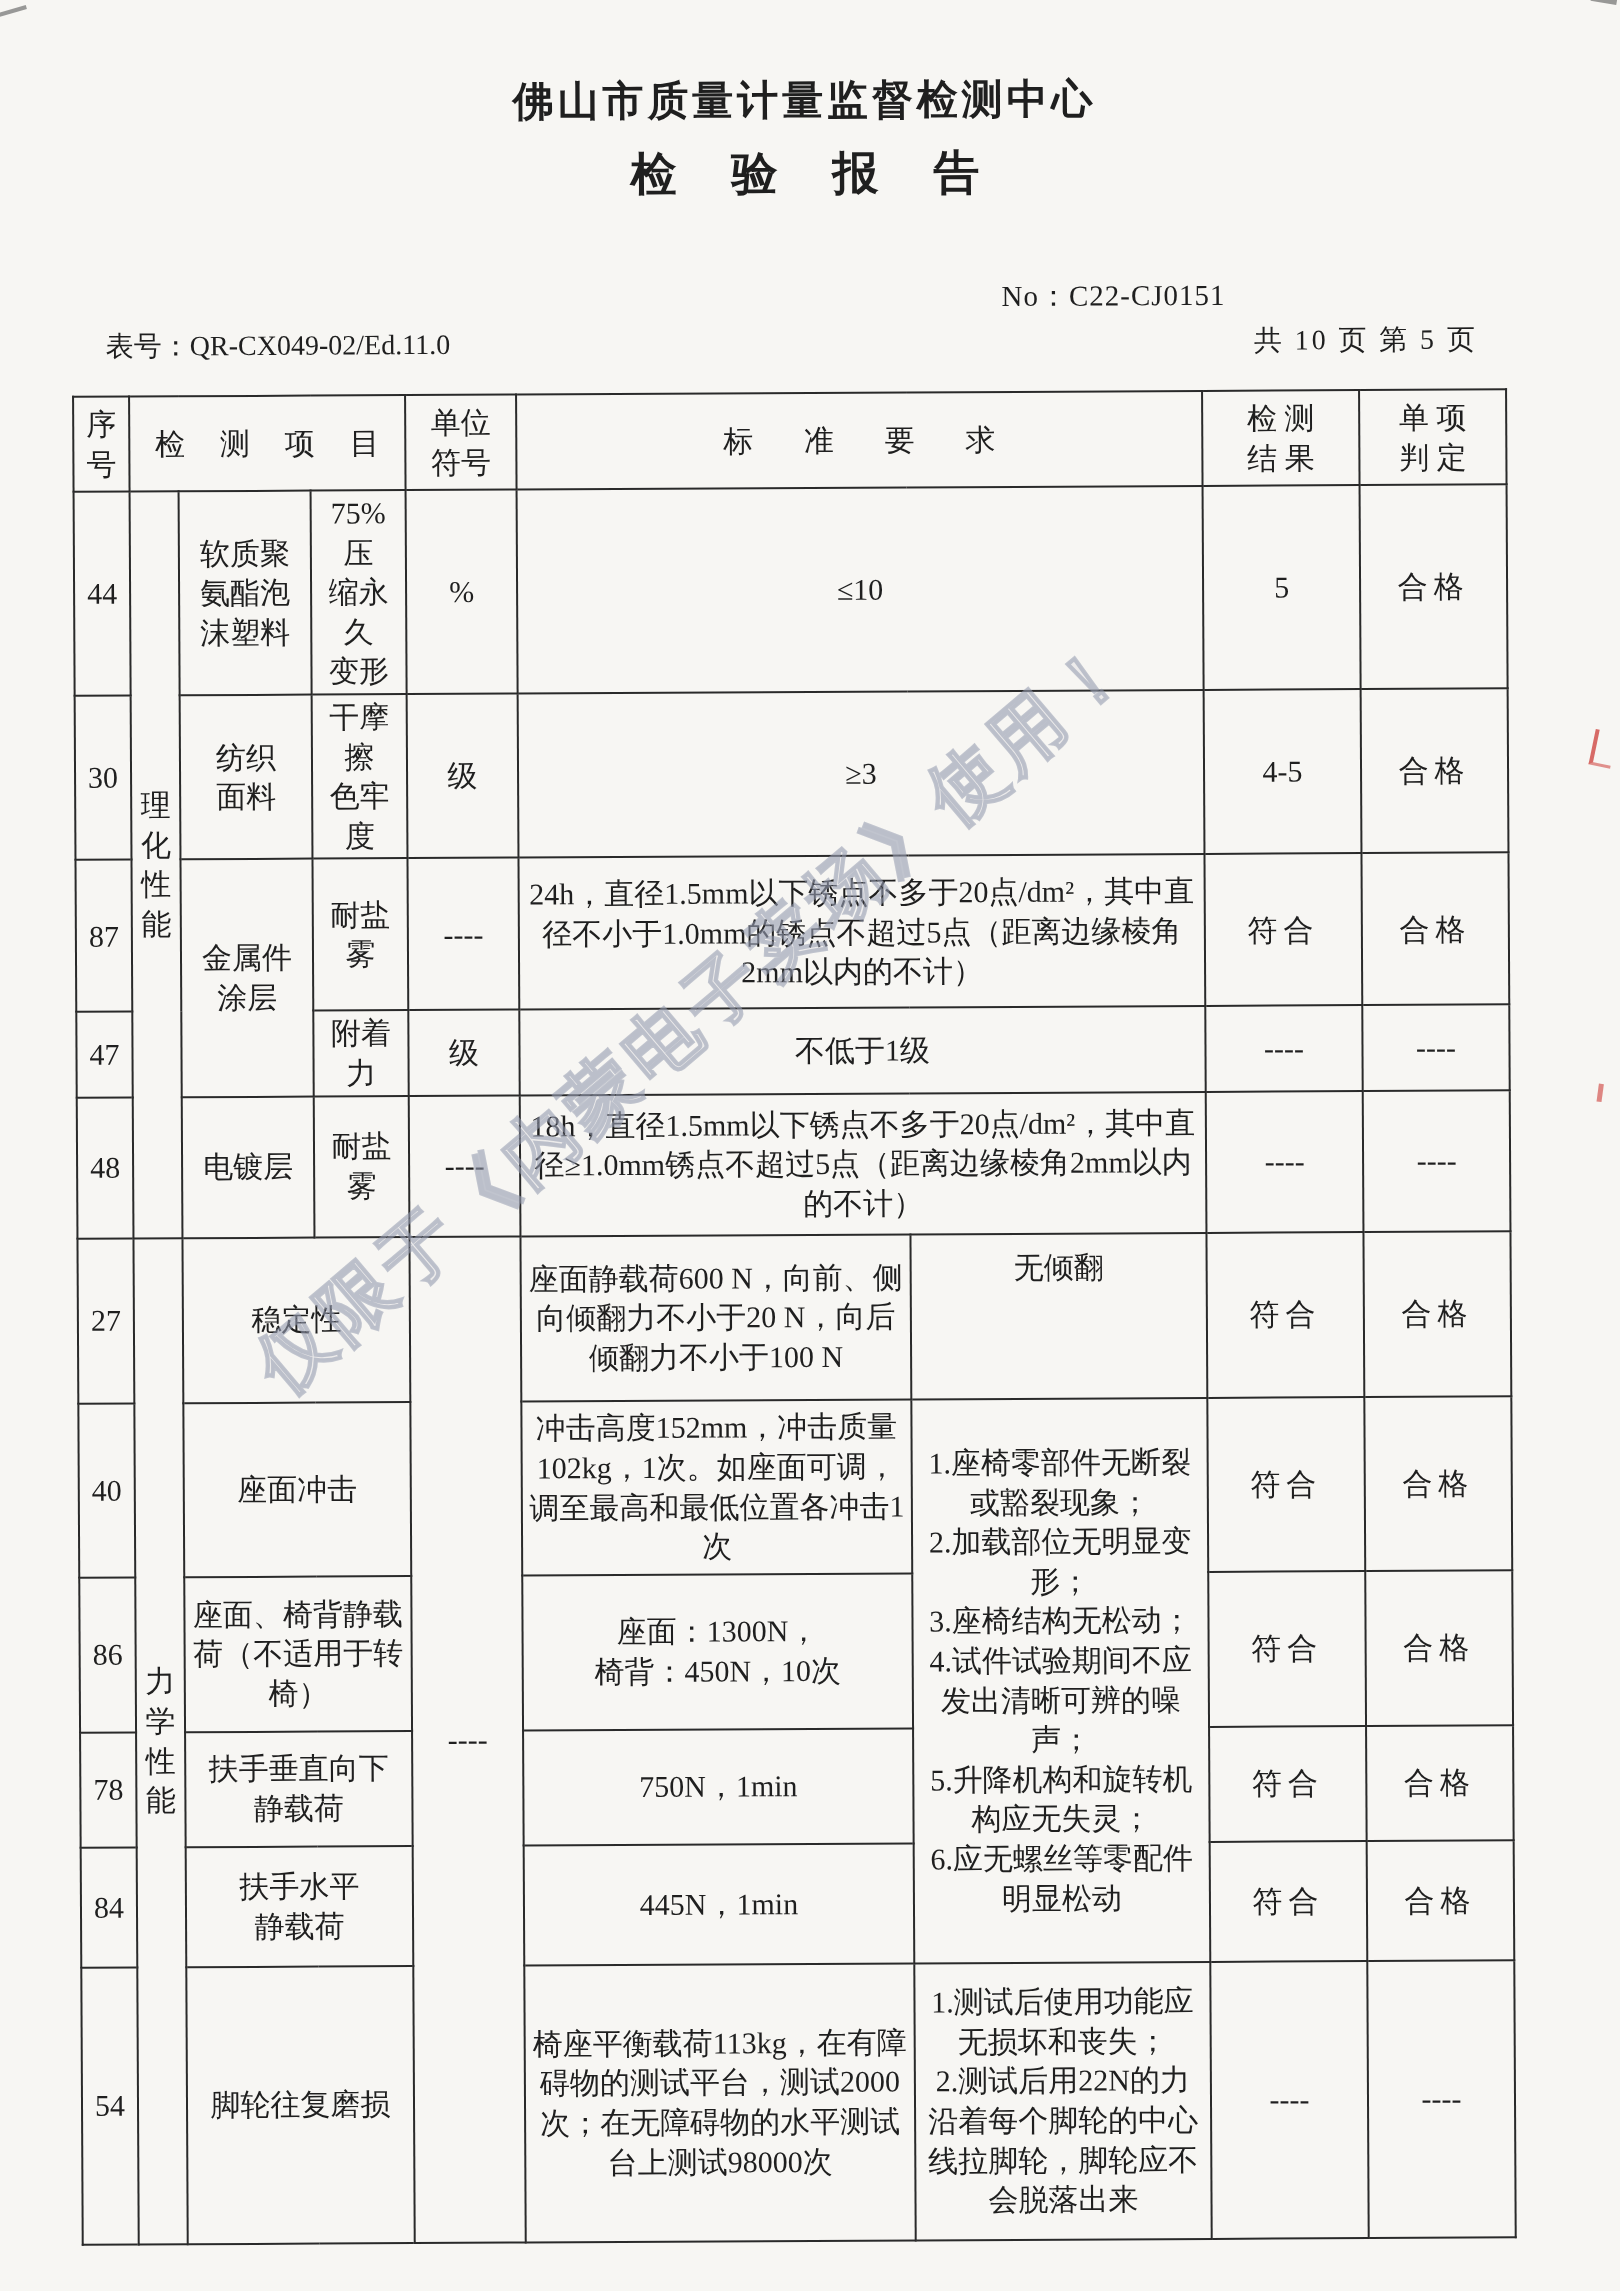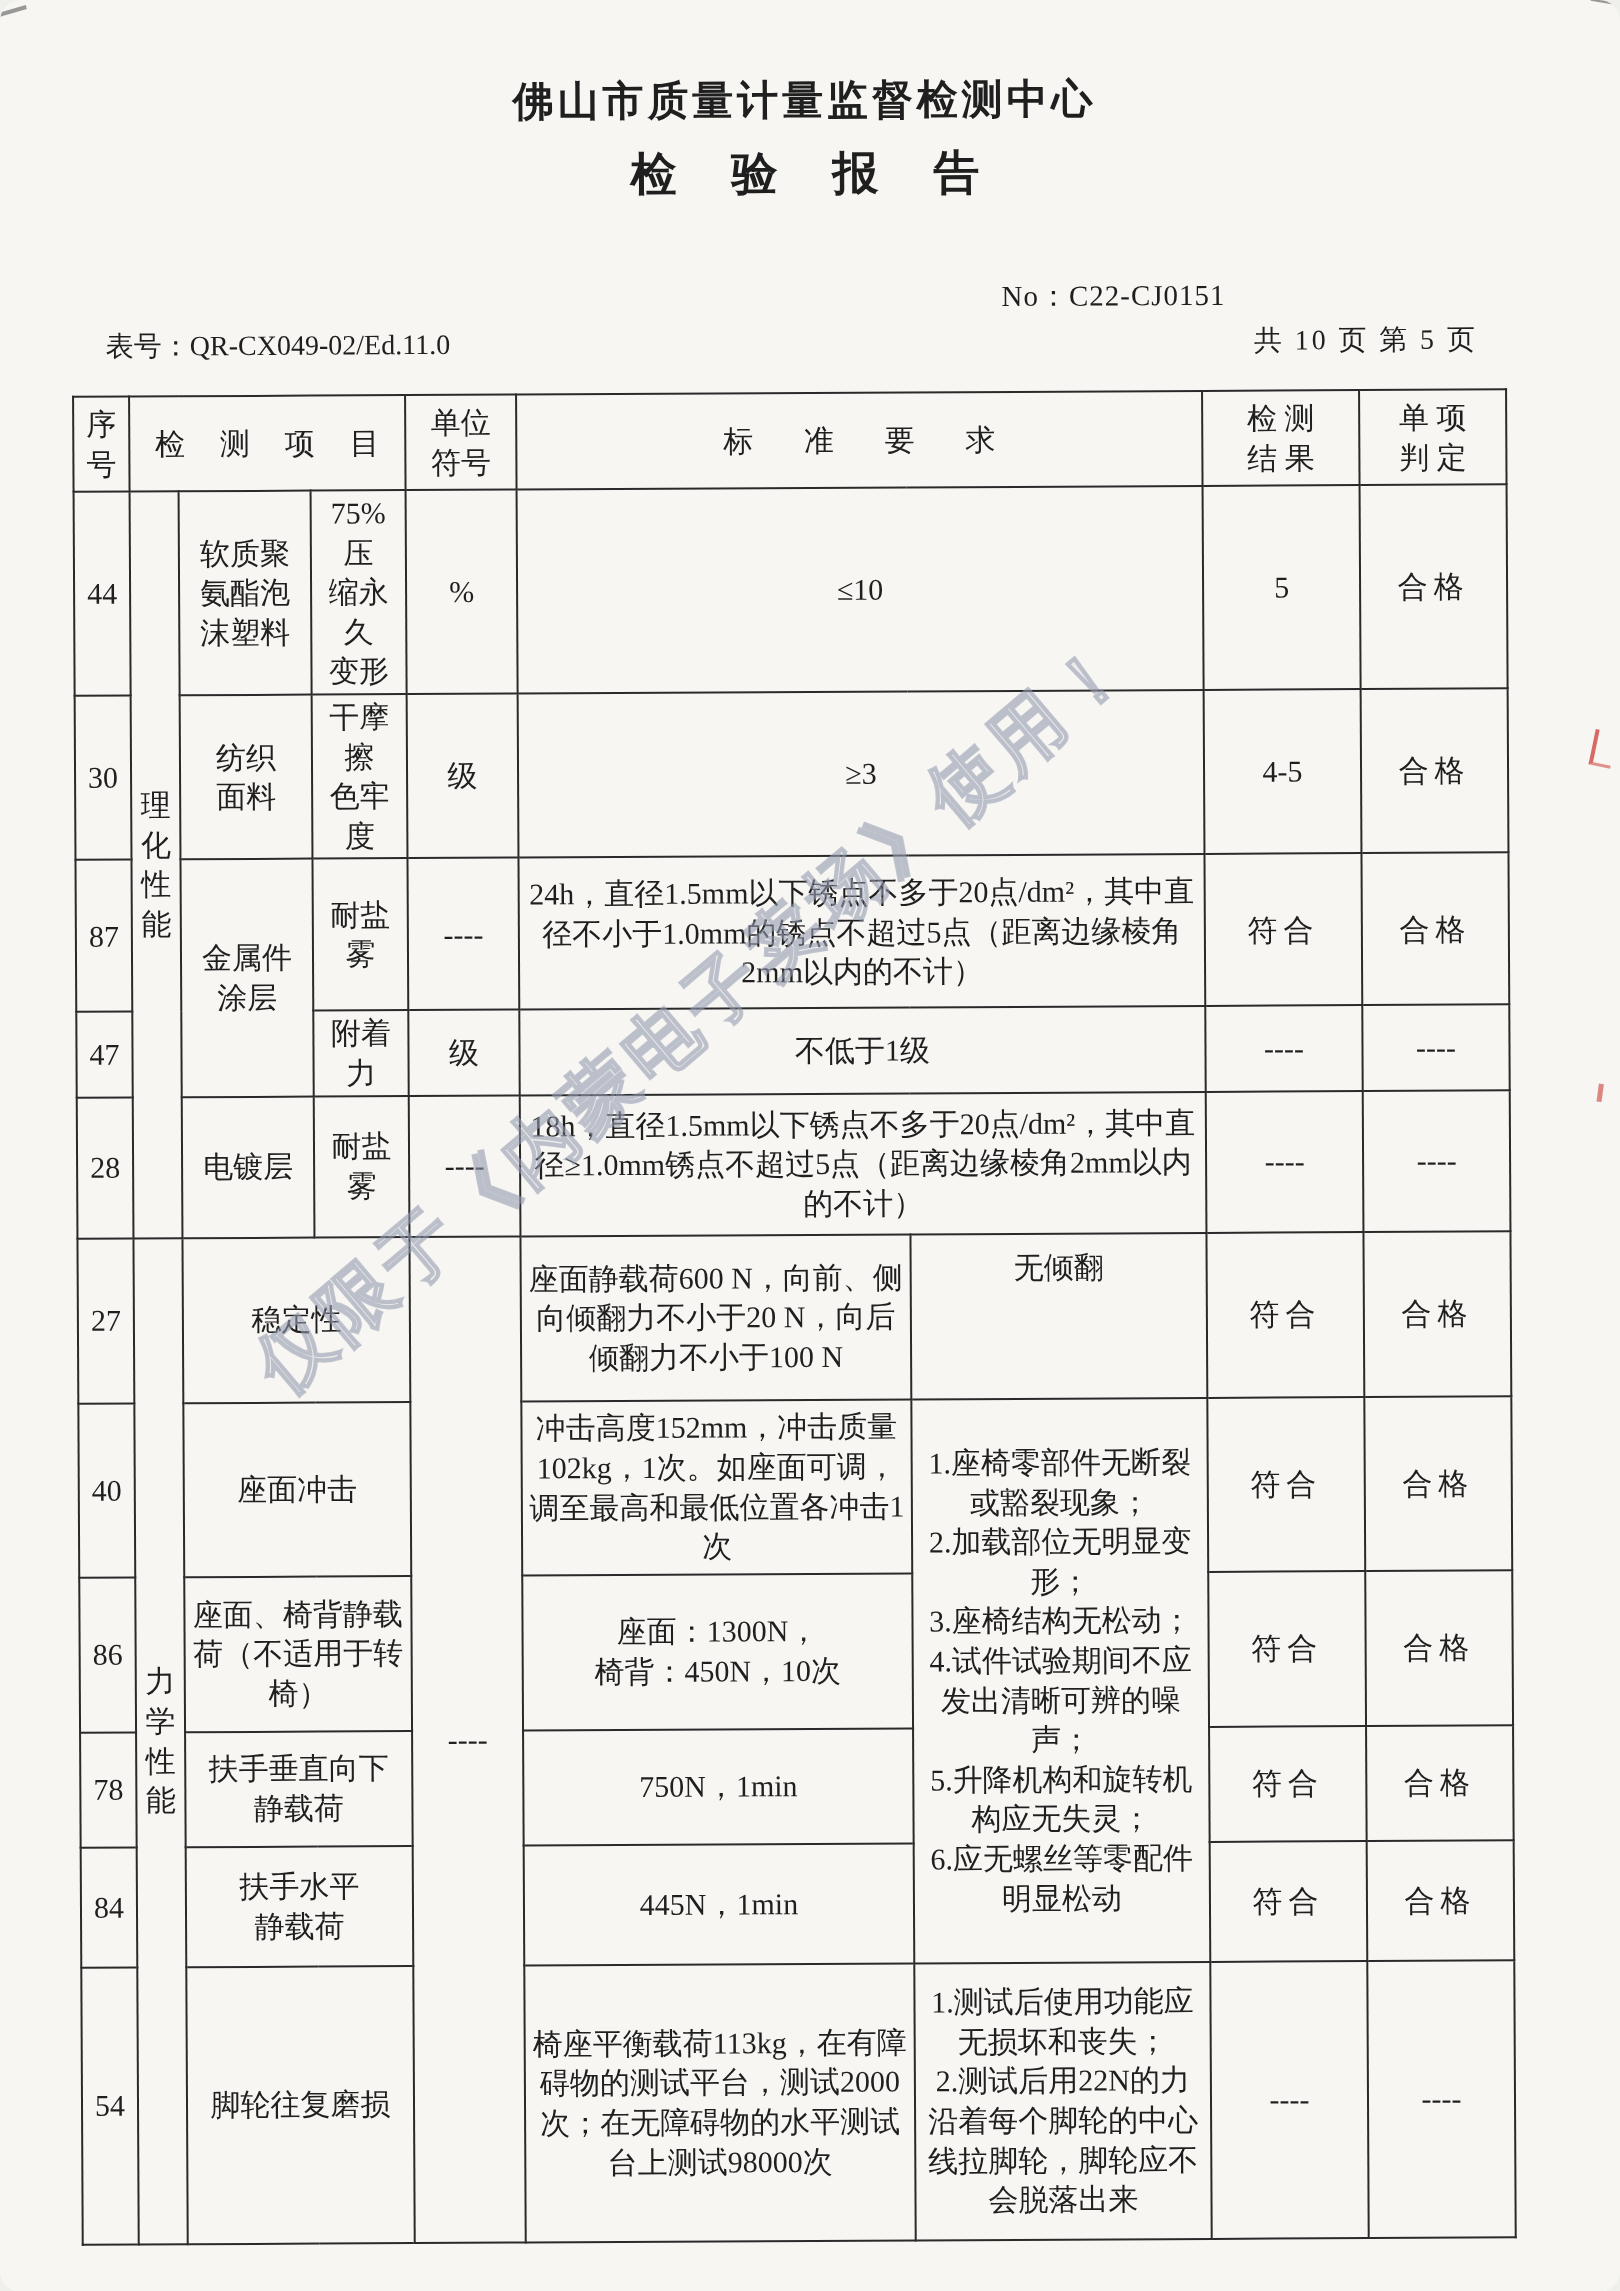--- a/index.html
+++ b/index.html
@@ -8,21 +8,20 @@
     background:#efefec;
     font-family:"Liberation Serif","DejaVu Serif",serif;
     color:#1f1f1f;
     -webkit-font-smoothing:antialiased;
   }
   .page{
     position:relative;
     width:1620px;height:2292px;
     background:#f7f6f3;
     overflow:hidden;
-    border-radius:21px;
   }
   .content{
     position:absolute;inset:0;
     transform:rotate(-0.3deg);
   }
   .org-name{
     position:absolute;top:73px;left:0;width:1620px;
     text-align:center;
     font-size:41px;font-weight:600;letter-spacing:3.9px;
   }
@@ -201,21 +200,21 @@
       <tr class="h47">
         <td class="num">47</td>
         <td>附着力</td>
         <td>级</td>
         <td colspan="2" class="std">不低于1级</td>
         <td class="dash">----</td>
         <td class="dash">----</td>
       </tr>
 
       <tr class="h48">
-        <td class="num">28</td>
+        <td class="num">48</td>
         <td>电镀层</td>
         <td>耐盐
 雾</td>
         <td class="dash">----</td>
         <td colspan="2" class="std">18h，直径1.5mm以下锈点不多于20点/dm²，其中直径≥1.0mm锈点不超过5点（距离边缘棱角2mm以内的不计）</td>
         <td class="dash">----</td>
         <td class="dash">----</td>
       </tr>
 
       <tr class="h49">

